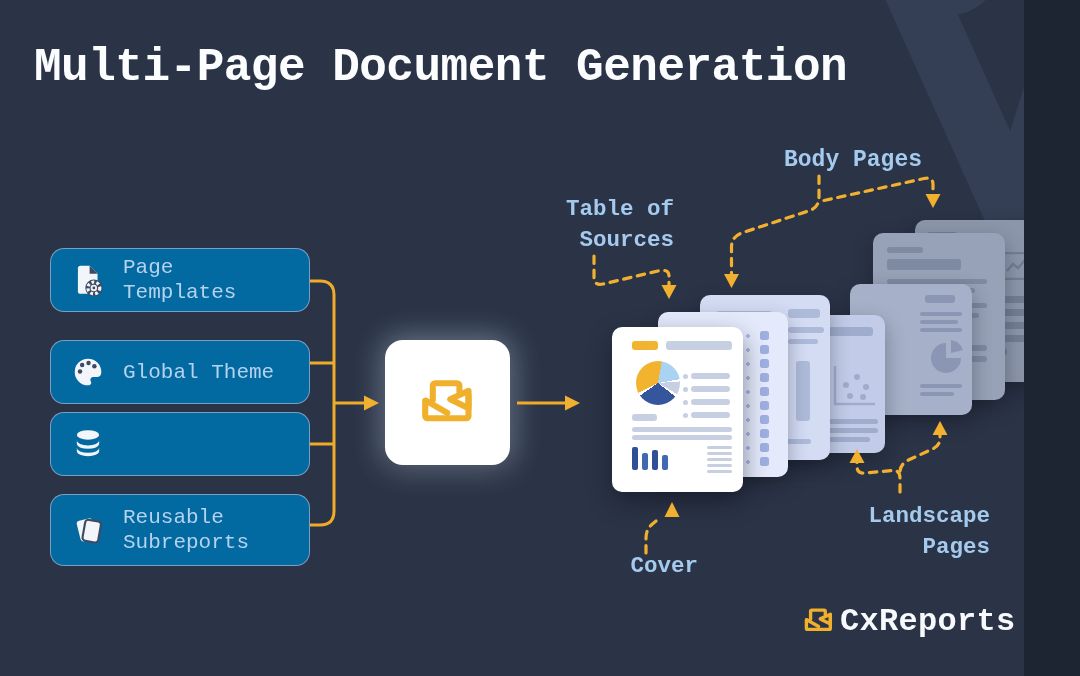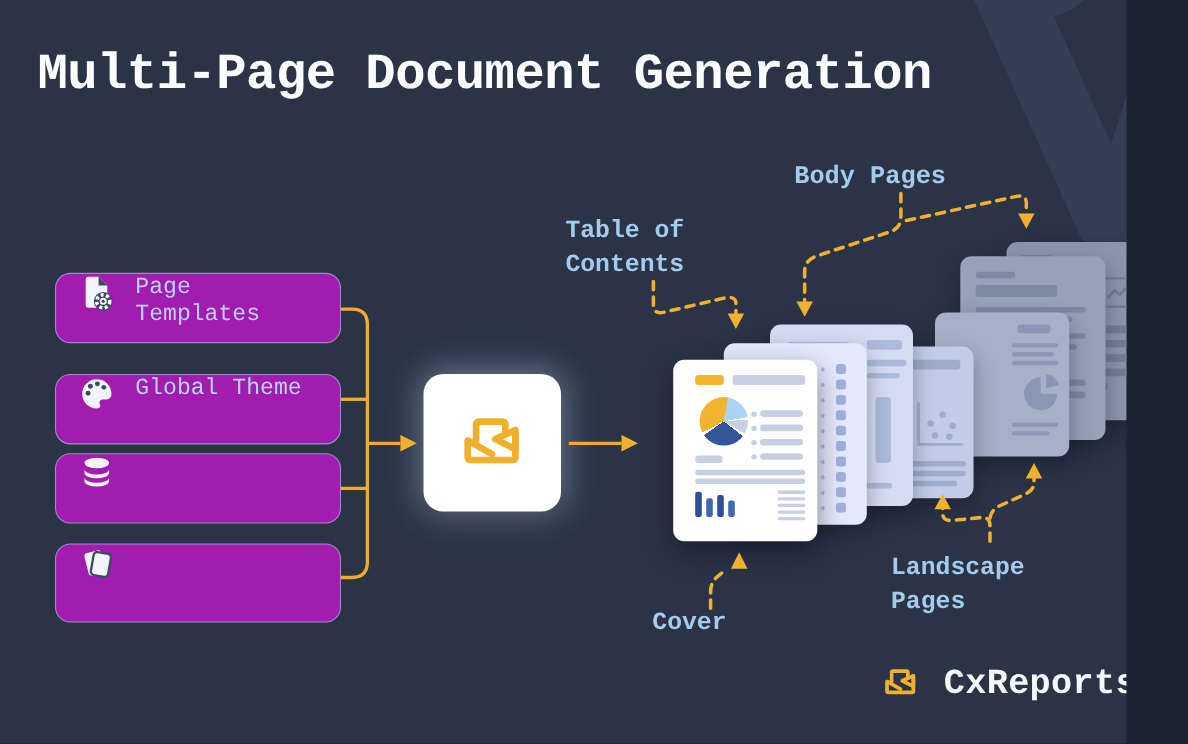--- a/index.html
+++ b/index.html
@@ -7,22 +7,22 @@
     background:#2B3447;font-family:Liberation Mono, monospace;}
   
   .watermark{position:absolute;left:820px;top:-30px;z-index:0;}
   
   .title{position:absolute;left:34px;top:42px;z-index:2;color:#FCFDFF;
     font-size:46px;font-weight:800;letter-spacing:-.5px;}
   .subtitle{position:absolute;left:35px;top:105px;z-index:2;color:#93BFE8;
     font-size:27px;font-weight:400;}
   
   .inbox{position:absolute;left:50px;width:260px;box-sizing:border-box;z-index:3;
-    background:#a21caf;border:1.6px solid rgba(150,172,205,.8);border-radius:14px;
-    display:flex;gap:18px;padding:0 14px 0 20px;
+    background:#0369a1;border:1.6px solid rgba(150,172,205,.8);border-radius:14px;
+    display:flex;align-items:center;gap:18px;padding:0 14px 0 20px;
     color:#B5D2EF;font-size:21px;line-height:25px;}
   .inbox .ic{flex:0 0 34px;height:34px;}
   #box1{top:248px;height:64px;} #box2{top:340px;height:64px;}
   #box3{top:412px;height:64px;} #box4{top:494px;height:72px;}
   
   .engine{position:absolute;left:385px;top:340px;width:125px;height:125px;z-index:4;
     background:#fff;border-radius:18px;display:flex;align-items:center;justify-content:center;
     box-shadow:0 0 28px 4px rgba(214,232,255,.38),0 6px 16px rgba(0,0,0,.28);}
   
   .page{position:absolute;border-radius:10px;box-shadow:0 8px 20px rgba(8,12,22,.32);z-index:3;}
@@ -45,32 +45,32 @@
   
   .tocline{position:absolute;left:14px;width:82px;height:4px;
     background-image:radial-gradient(circle,#A9B7E6 1.7px,transparent 1.9px);
     background-size:8px 4px;background-repeat:repeat-x;}
   .tocsq{position:absolute;left:102px;width:9px;height:9px;border-radius:2.5px;background:#9FAFE0;}
   
   .t3{background:#ADBAD9;} .t4{background:#9FACCC;} .t5{background:#8A96B3;}
   .t6{background:#7E89A2;} .t7{background:#737E95;}
   
   .note{position:absolute;z-index:5;color:#A4CAEE;font-weight:700;font-size:22.5px;
-    line-height:31px;text-align:left;}
+    line-height:31px;text-align:right;}
   #note-toc{left:514px;top:194px;width:160px;}
   #note-body{left:722px;top:145px;width:200px;font-size:23px;}
   #note-cover{left:593px;top:551px;width:105px;}
   #note-landscape{left:810px;top:501px;width:180px;}
   
   .overlay{position:absolute;left:0;top:0;z-index:6;pointer-events:none;}
   .solid{stroke:#F0AC28;stroke-width:3;fill:none;}
   .dash{stroke:#F1B02E;stroke-width:3.2;fill:none;stroke-dasharray:7.5 6.5;stroke-linecap:round;}
   .yfill{fill:#F1B02E;}
   
-  .brand{position:absolute;left:798px;top:600px;z-index:4;display:flex;align-items:center;gap:18px;}
+  .brand{position:absolute;left:798px;top:600px;z-index:4;display:flex;align-items:center;gap:0;}
   .brand-name{color:#F7F9FD;font-size:32px;font-weight:800;letter-spacing:.3px;}
 </style>
 </head>
 <body>
 
 <div class="canvas">
 
   <svg class="watermark" width="300" height="480">
     <rect x="60" y="-60" width="120" height="105" rx="50" fill="#343E54"></rect>
     <path d="M85 0 L195 245 L285 -40" stroke="#343E54" stroke-width="60" fill="none" stroke-linecap="round" stroke-linejoin="round"></path>
@@ -107,20 +107,21 @@
       <path d="M5.5 12.8 A10.5 4.5 0 0 0 26.5 12.8 V16 A10.5 4.5 0 0 1 5.5 16 Z" fill="#F2F5FA"></path>
       <path d="M5.5 19.8 A10.5 4.5 0 0 0 26.5 19.8 V23 A10.5 4.5 0 0 1 5.5 23 Z" fill="#F2F5FA"></path>
     </svg>
   </div>
 
   <div class="inbox" id="box4">
     <svg class="ic" viewBox="0 0 32 32">
       <rect x="7" y="6" width="15" height="20" rx="3" fill="#F2F5FA" transform="rotate(-14 14 16)"></rect>
       <rect x="12" y="7" width="15" height="20" rx="3" fill="#F2F5FA" stroke="#3E4A63" stroke-width="2" transform="rotate(10 19 17)"></rect>
     </svg>
+    <span>Reusable Subreports</span>
   </div>
 
   <div class="engine">
     <svg width="76" height="76" viewBox="0 0 100 100">
       <g stroke="#F0B02C" stroke-width="8" fill="none" stroke-linejoin="round" stroke-linecap="round">
         <path d="M30 46 V27 a3 3 0 0 1 3 -3 h29 a3 3 0 0 1 3 3 v8"></path>
         <path d="M20 47 V67 a3 3 0 0 0 3 3 h51 a3 3 0 0 0 3 -3 V40"></path>
         <path d="M21 47 L49 63"></path>
         <path d="M77 34 V57 L53 45 Z"></path>
       </g>
@@ -249,21 +250,21 @@
     <div class="cbar" style="left:30px;top:126px;height:17px;background:#4169B1;"></div>
     <div class="cbar" style="left:40px;top:123px;height:20px;background:#2F4F96;"></div>
     <div class="cbar" style="left:50px;top:128px;height:15px;background:#4169B1;"></div>
     <div class="pg-el" style="left:95px;top:119px;width:25px;height:3px;background:#C7CFE2;"></div>
     <div class="pg-el" style="left:95px;top:125px;width:25px;height:3px;background:#C7CFE2;"></div>
     <div class="pg-el" style="left:95px;top:131px;width:25px;height:3px;background:#C7CFE2;"></div>
     <div class="pg-el" style="left:95px;top:137px;width:25px;height:3px;background:#C7CFE2;"></div>
     <div class="pg-el" style="left:95px;top:143px;width:25px;height:3px;background:#C7CFE2;"></div>
   </div>
 
-  <div class="note" id="note-toc">Table of Contents</div>
+  <div class="note" id="note-toc">Table of Sources</div>
   <div class="note" id="note-body">Body Pages</div>
   <div class="note" id="note-landscape">Landscape Pages</div>
   <div class="note" id="note-cover">Cover</div>
 
   <svg class="overlay" width="1080" height="676">
 
     <path class="solid" d="M310 281 H320 Q334 281 334 295 V511 Q334 525 320 525 H310"></path>
     <path class="solid" d="M310 363 H334"></path>
     <path class="solid" d="M310 444 H334"></path>
     <path class="solid" d="M334 403 H364"></path>

